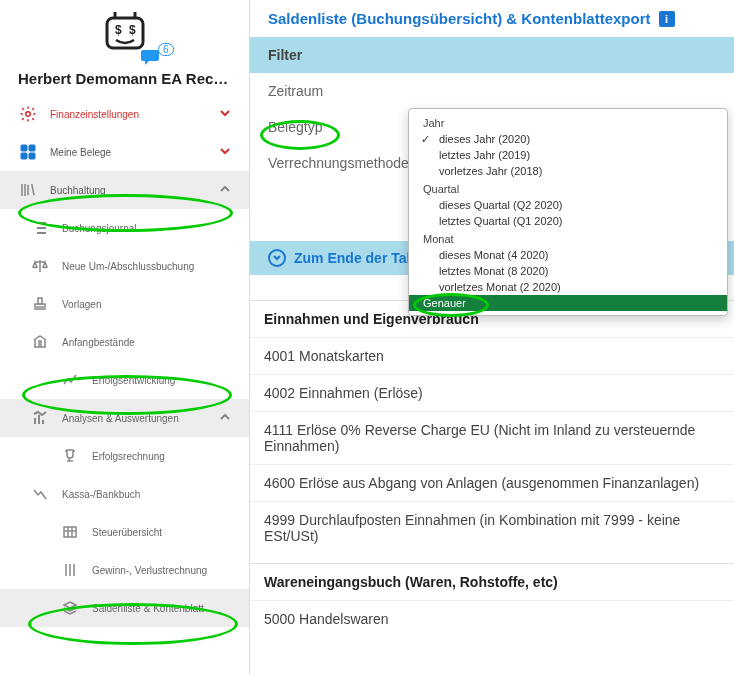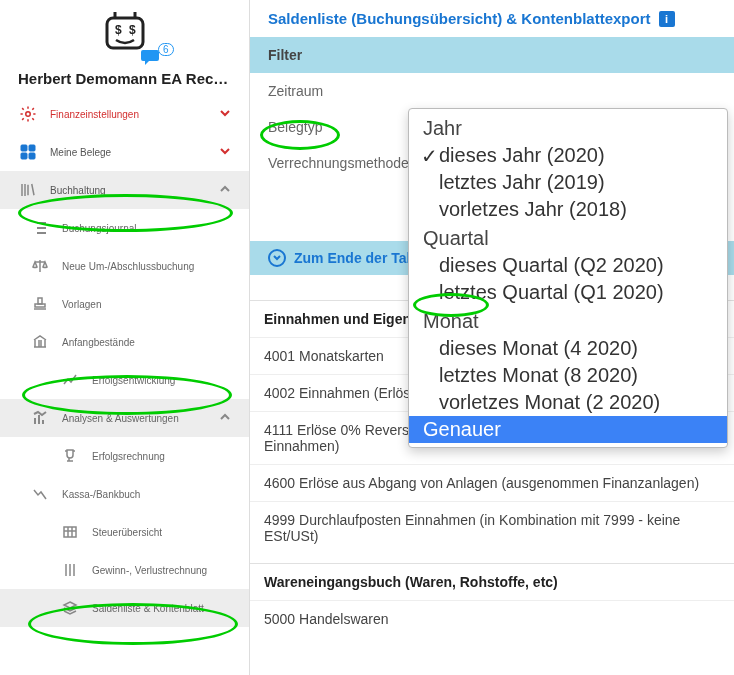--- a/index.html
+++ b/index.html
@@ -37,25 +37,25 @@
 
   .scroll-band { background: #a9dbea; padding: 8px 18px; display: flex; align-items: center; gap: 8px; color: #1976d2; font-weight: 600; margin-top: 60px; }
   .scroll-band .circ { width: 18px; height: 18px; border: 2px solid #1976d2; border-radius: 50%; display: inline-flex; align-items: center; justify-content: center; }
 
   .col-head { text-align: right; padding: 6px 14px 4px; color: #333; font-weight: 600; font-size: 13px; }
 
   .section-head { padding: 10px 14px; font-weight: 700; color: #222; border-top: 1px solid #e0e0e0; }
   .table-row { padding: 10px 14px; border-top: 1px solid #eee; color: #444; }
 
   
-  .dropdown { position: absolute; left: 408px; top: 108px; width: 320px; background: #fff; border: 1px solid #bbb; border-radius: 4px; box-shadow: 0 4px 12px rgba(0,0,0,0.2); z-index: 15; padding: 4px 0; font-size: 20px; }
+  .dropdown { position: absolute; left: 408px; top: 108px; width: 320px; background: #fff; border: 1px solid #bbb; border-radius: 4px; box-shadow: 0 4px 12px rgba(0,0,0,0.2); z-index: 15; padding: 4px 0; font-size: 11px; }
   .dd-group { padding: 4px 14px 2px; color: #444; }
   .dd-item { padding: 2px 14px 2px 30px; cursor: pointer; position: relative; }
   .dd-item.checked::before { content: "✓"; position: absolute; left: 12px; }
-  .dd-item.selected { background: #3b82f6; color: #fff; padding-left: 14px; }
+  .dd-item.selected { background: #15803d; color: #fff; padding-left: 14px; }
 
 </style>
 </head>
 <body>
 
 <div class="sidebar">
   <div class="logo-area">
     <span class="logo-icon">
       <svg width="48" height="44" viewBox="0 0 48 44">
           <rect x="6" y="8" width="36" height="30" rx="6" fill="#fff" stroke="#222" stroke-width="3"></rect>

